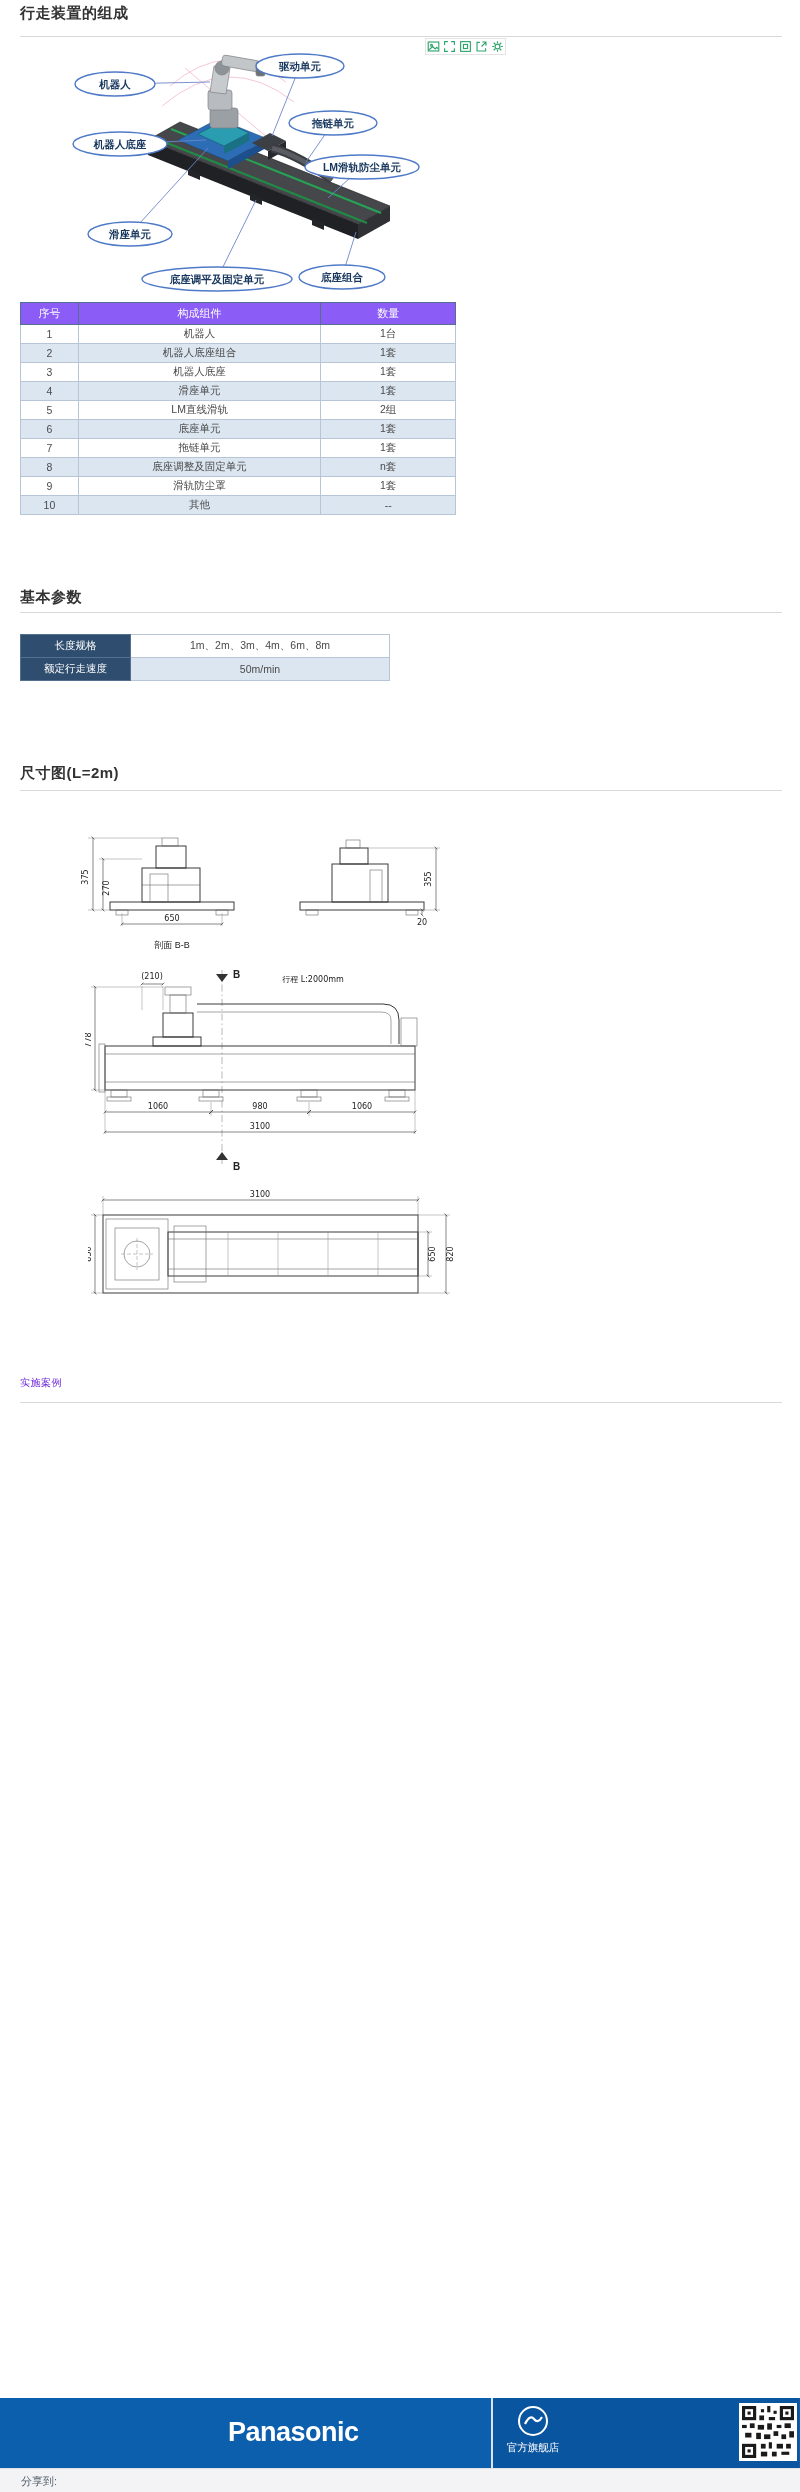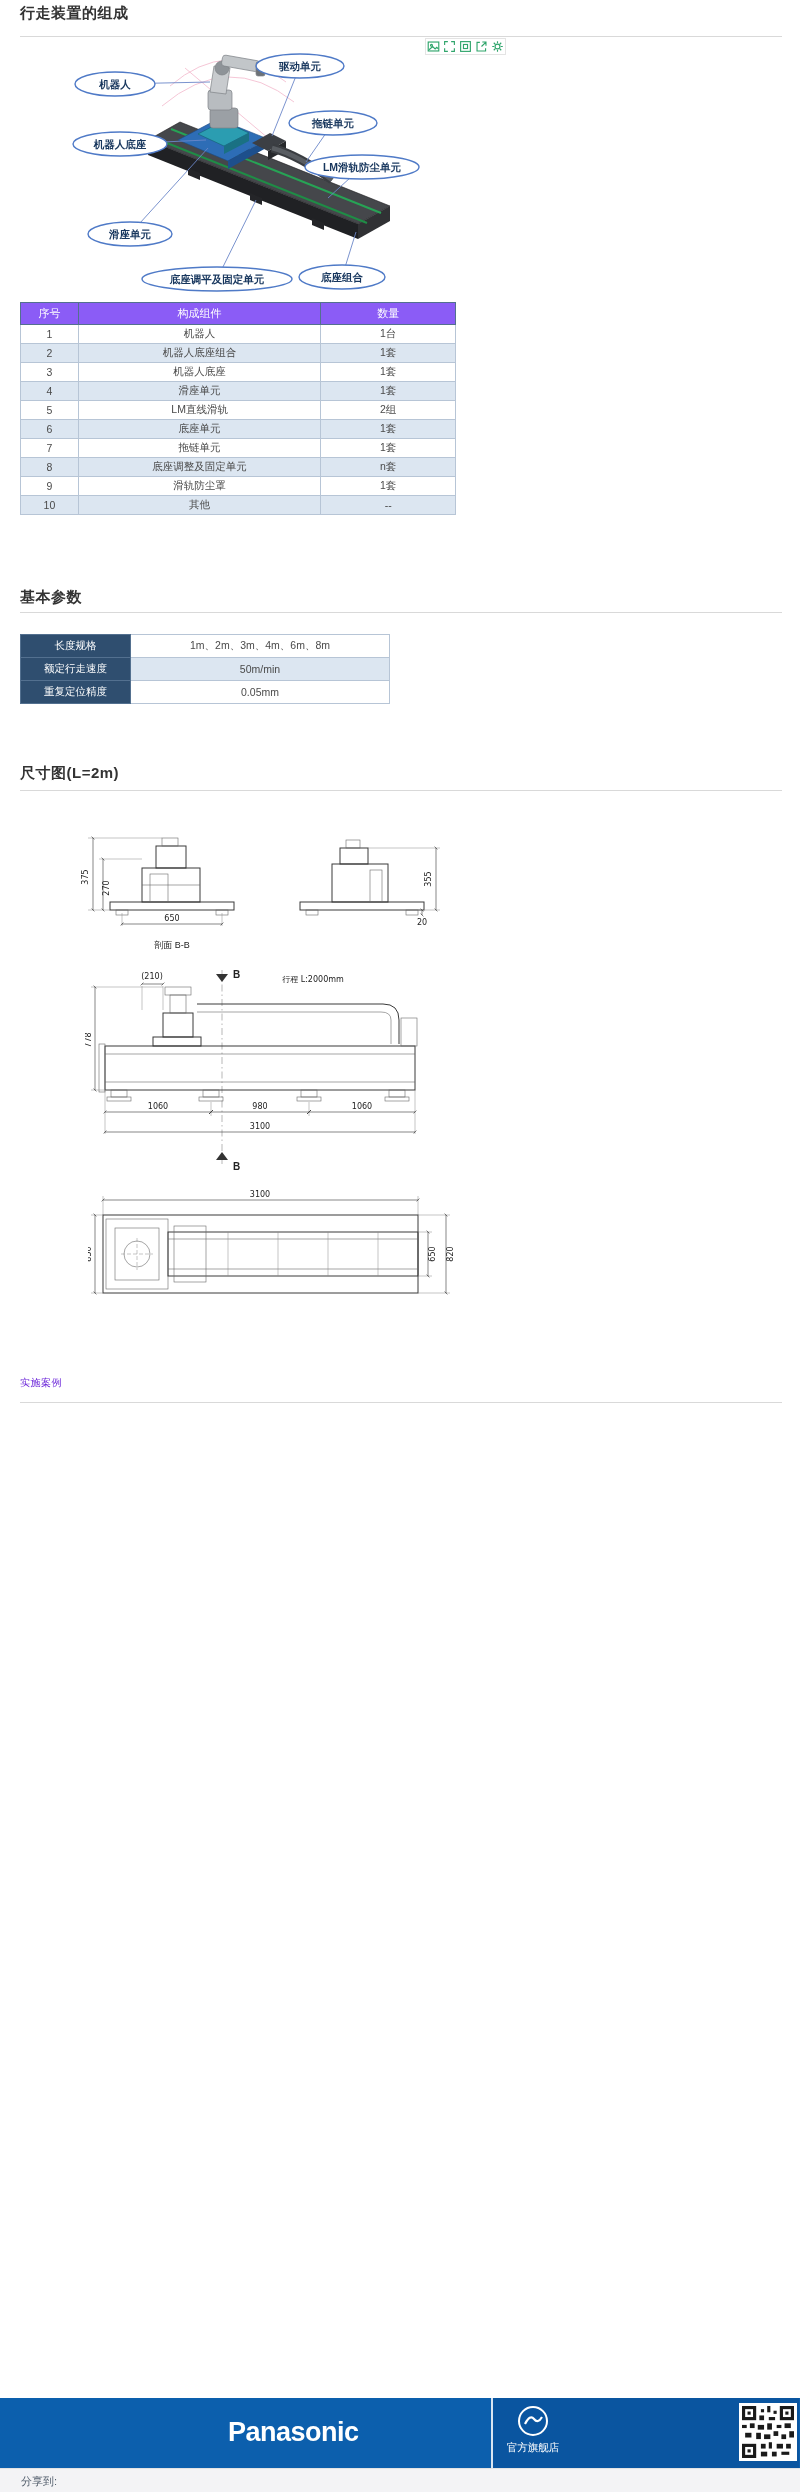--- a/index.html
+++ b/index.html
@@ -231,24 +231,20 @@
 
 <table class="spec-table">
   <tbody>
     <tr>
       <th>长度规格</th>
       <td>1m、2m、3m、4m、6m、8m</td>
     </tr>
     <tr class="band">
       <th>额定行走速度</th>
       <td>50m/min</td>
-    </tr>
-    <tr>
-      <th>重复定位精度</th>
-      <td>0.05mm</td>
     </tr>
   </tbody>
 </table>
 
 <h2 class="sec-title" style="top:764px">尺寸图(L=2m)</h2>
 <div class="divider" style="top:790px"></div>
 
 <svg class="abs" style="left:70px;top:812px" width="380" height="150" viewBox="0 0 380 150">
   <defs>
     <marker id="t1" markerWidth="6" markerHeight="6" refX="3" refY="3" orient="auto">

